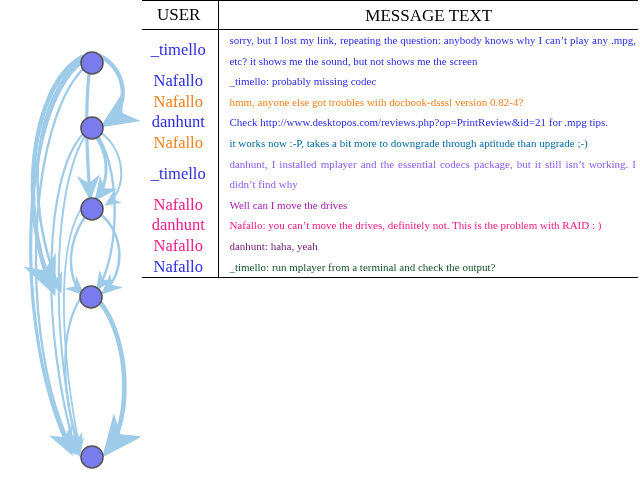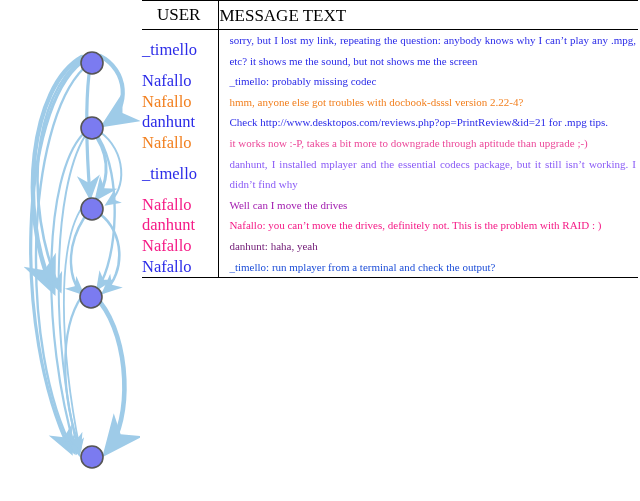--- a/index.html
+++ b/index.html
@@ -71,25 +71,26 @@
   }
   .hdr-msg {
     text-align: left;
     padding-left: 10px;
   }
 
   .vsep {
     border-left: 1.6px solid #000000;
     width: 0;
     padding: 0;
+    text-align: center;
   }
 
   td.user-cell {
     font-size: 16.5px;
-    text-align: left;
+    text-align: center;
     vertical-align: middle;
     padding: 0 4px 0 0;
     line-height: 20.6px;
     white-space: nowrap;
   }
   td.msg-cell {
     font-size: 11px;
     text-align: justify;
     text-align-last: left;
     vertical-align: top;
@@ -175,49 +176,49 @@
         <tr>
           <td class="user-cell" style="color: rgb(43, 43, 232);">_timello</td>
           <td class="msg-cell" style="color: rgb(43, 43, 232);">sorry, but I lost my link, repeating the question: anybody knows why I can’t play any .mpg, etc? it shows me the sound, but not shows me the screen</td>
         </tr>
         <tr>
           <td class="user-cell" style="color: rgb(43, 43, 232);">Nafallo</td>
           <td class="msg-cell nojustify" style="color: rgb(43, 43, 232); text-align: center;">_timello: probably missing codec</td>
         </tr>
         <tr>
           <td class="user-cell" style="color: rgb(242, 128, 32);">Nafallo</td>
-          <td class="msg-cell" style="color: rgb(242, 128, 32);">hmm, anyone else got troubles with docbook-dsssl version 2.22-4?</td>
+          <td class="msg-cell" style="color: rgb(242, 128, 32);">hmm, anyone else got troubles with docbook-dsssl version 0.82-4?</td>
         </tr>
         <tr>
           <td class="user-cell" style="color: rgb(43, 43, 232);">danhunt</td>
           <td class="msg-cell nojustify" style="color: rgb(43, 43, 232); margin-top: 16px;">Check http://www.desktopos.com/reviews.php?op=PrintReview&amp;id=21 for .mpg tips.</td>
         </tr>
         <tr>
           <td class="user-cell" style="color: rgb(242, 128, 32);">Nafallo</td>
-          <td class="msg-cell nojustify" style="color: #ec4899;">it works now :-P, takes a bit more to downgrade through aptitude than upgrade ;-)</td>
+          <td class="msg-cell nojustify" style="color: #0369a1;">it works now :-P, takes a bit more to downgrade through aptitude than upgrade ;-)</td>
         </tr>
         <tr>
           <td class="user-cell" style="color: rgb(43, 43, 232);">_timello</td>
           <td class="msg-cell" style="color: #8b5cf6;">danhunt, I installed mplayer and the essential codecs package, but it still isn’t working. I didn’t find why</td>
         </tr>
         <tr>
           <td class="user-cell" style="color: rgb(245, 28, 135);">Nafallo</td>
           <td class="msg-cell nojustify" style="color: #a21caf;">Well can I move the drives</td>
         </tr>
         <tr>
           <td class="user-cell" style="color: rgb(245, 28, 135);">danhunt</td>
           <td class="msg-cell" style="color: rgb(245, 28, 135);">Nafallo:  you can’t move the drives, definitely not. This is the problem with RAID : )</td>
         </tr>
         <tr>
           <td class="user-cell" style="color: rgb(245, 28, 135);">Nafallo</td>
           <td class="msg-cell nojustify" style="color: #701a75;">danhunt: haha, yeah</td>
         </tr>
         <tr>
           <td class="user-cell" style="color: rgb(43, 43, 232);">Nafallo</td>
-          <td class="msg-cell" style="color: #1d4ed8;">_timello: run mplayer from a terminal and check the output?</td>
+          <td class="msg-cell" style="color: #14532d;">_timello: run mplayer from a terminal and check the output?</td>
         </tr>
       </tbody>
 
       <tbody>
         <tr class="rule-bottom">
         <td colspan="2">
             <div class="hline"></div>
           </td>
       </tr>
     </tbody>

